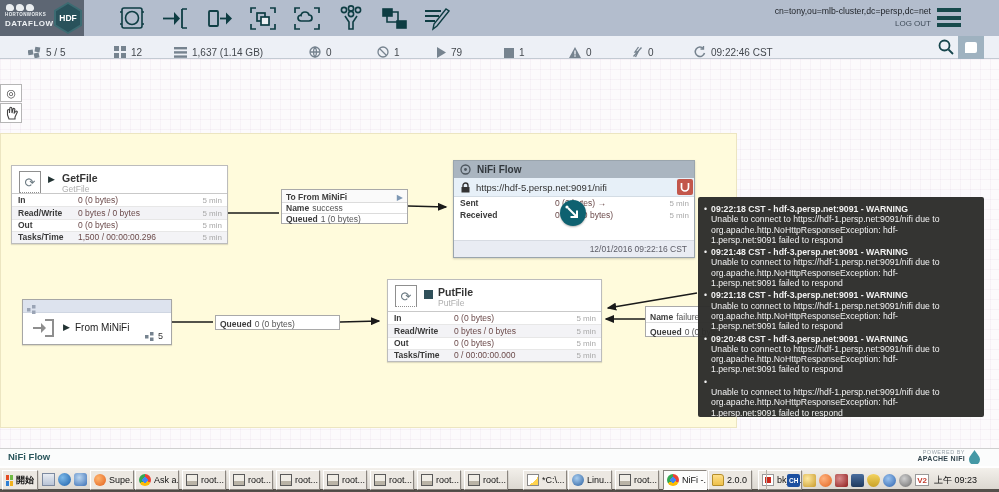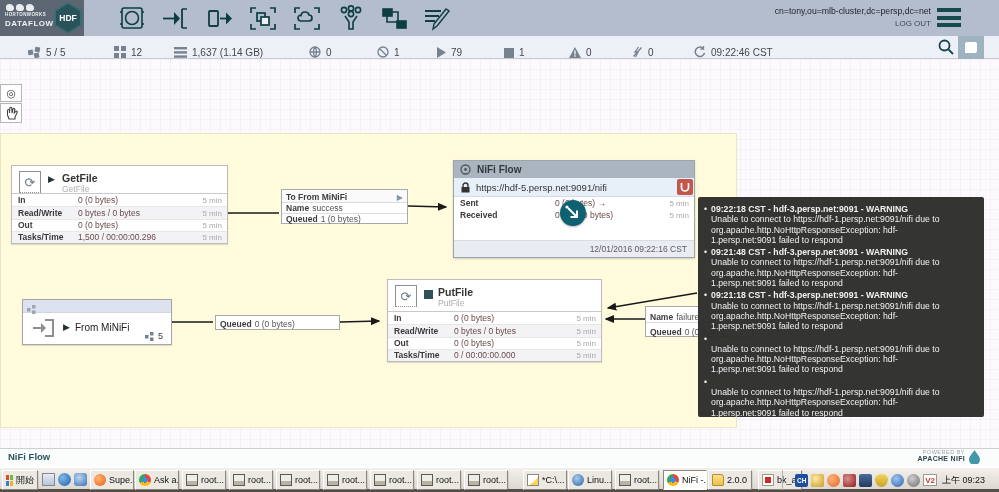--- a/index.html
+++ b/index.html
@@ -106,24 +106,24 @@
   #crumb { left:8px; top:451px; font-size:9.5px; font-weight:bold; color:#2a565c; }
   #powered { right:34px; top:449px; text-align:right; }
   #powered .p1 { font-size:5.5px; color:#9aa3ab; letter-spacing:0.5px; }
   #powered .p2 { font-size:7px; font-weight:bold; color:#33454e; letter-spacing:0.3px; }
   #powered-drop { right:18px; top:450px; width:13px; height:14px; }
 
   
   #taskbar { left:0; top:466px; width:999px; height:26px; background:linear-gradient(#f4f1ec,#dcd8d1); border-top:1px solid #fff; box-shadow:inset 0 1px 0 #fff; border-bottom:3px solid #55504b; }
   .tbtn { position:absolute; top:3px; height:20px; background:#ece8e2; border:1px solid; border-color:#fff #8a857f #8a857f #fff; box-shadow:1px 1px 0 rgba(0,0,0,0.08); display:flex; align-items:center; gap:3px; padding:0 3px; font-size:9px; color:#111; white-space:nowrap; overflow:hidden; }
   .tbtn.active { background:#fdfdfc; border-color:#8a857f #fff #fff #8a857f; }
-  #start-btn { left:2px; width:36px; font-weight:normal; }
+  #start-btn { left:2px; width:36px; font-weight:bold; }
   .ticon { flex:0 0 auto; width:12px; height:12px; }
   .qlicon { position:absolute; top:6px; width:13px; height:13px; }
-  #tray { position:absolute; right:2px; top:3px; height:20px; display:flex; align-items:center; gap:3px; padding:0 12px; border-left:1px solid #b7b2aa; }
+  #tray { position:absolute; right:2px; top:3px; height:20px; display:flex; align-items:center; gap:3px; padding:0 20px; border-left:1px solid #b7b2aa; }
   .trayicon { width:13px; height:13px; border-radius:2px; }
   #tray-time { font-size:9px; color:#111; margin-left:2px; }
 
   .win-flag { width:11px; height:11px; display:grid; grid-template-columns:1fr 1fr; grid-template-rows:1fr 1fr; gap:1px; }
   .win-flag i { display:block; }
 </style>
 </head>
 <body>
 
 <div id="page">
@@ -526,21 +526,21 @@
         <div class="bentry">
           <span class="bdot">•</span>
           <span><span class="btitle">09:21:48 CST - hdf-3.persp.net:9091 - WARNING</span><br><span> Unable to connect to https://hdf-1.persp.net:9091/nifi due to org.apache.http.NoHttpResponseException: hdf-1.persp.net:9091 failed to respond</span></span>
         </div>
         <div class="bentry">
           <span class="bdot">•</span>
           <span><span class="btitle">09:21:18 CST - hdf-3.persp.net:9091 - WARNING</span><br><span> Unable to connect to https://hdf-1.persp.net:9091/nifi due to org.apache.http.NoHttpResponseException: hdf-1.persp.net:9091 failed to respond</span></span>
         </div>
         <div class="bentry">
           <span class="bdot">•</span>
-          <span><br><span> Unable to connect to https://hdf-1.persp.net:9091/nifi due to org.apache.http.NoHttpResponseException: hdf-1.persp.net:9091 failed to respond</span></span>
+          <span><span class="btitle">09:20:48 CST - hdf-3.persp.net:9091 - WARNING</span><br><span> Unable to connect to https://hdf-1.persp.net:9091/nifi due to org.apache.http.NoHttpResponseException: hdf-1.persp.net:9091 failed to respond</span></span>
         </div>
         <div class="bentry">
           <span class="bdot">•</span>
           <span><br><span> Unable to connect to https://hdf-1.persp.net:9091/nifi due to org.apache.http.NoHttpResponseException: hdf-1.persp.net:9091 failed to respond</span></span>
         </div>
       </div>
   </div>
 
   <div id="crumbbar" class="abs"></div>
   <div id="crumb" class="abs">NiFi Flow</div>

